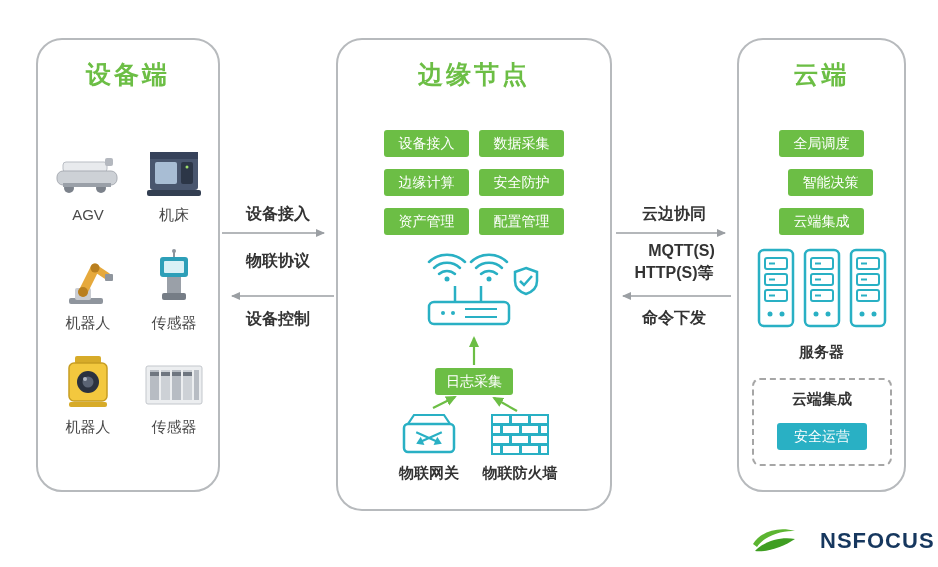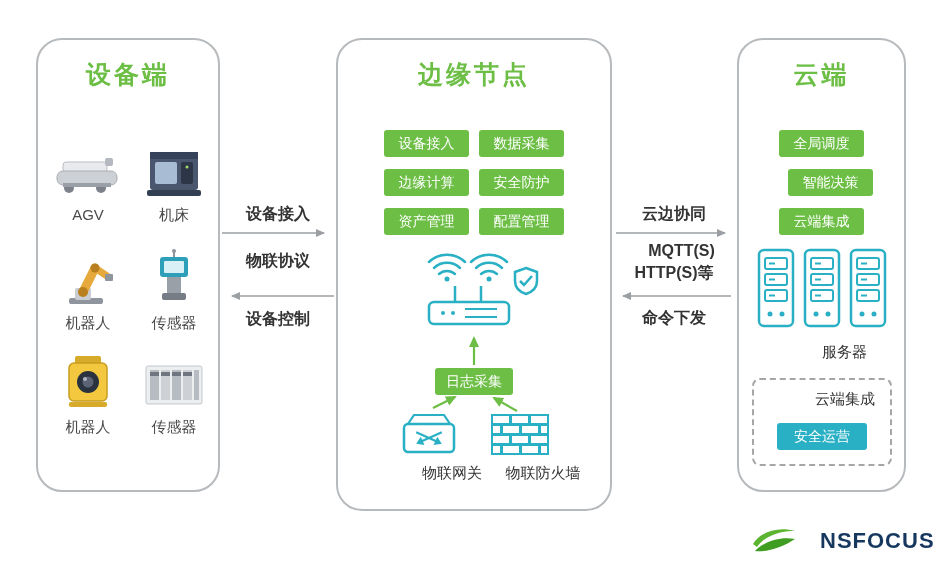--- a/index.html
+++ b/index.html
@@ -15,21 +15,21 @@
           color:#fff; font-size:14px; display:flex; align-items:center; justify-content:center; }
   .pill.teal { background:#29b0c4; }
 
   .conn-label { position:absolute; text-align:center; font-size:16px; font-weight:700; color:#333; }
 
   .dev-cell { position:absolute; width:84px; display:flex; flex-direction:column; align-items:center; }
   .dev-icon { height:60px; display:flex; align-items:flex-end; justify-content:center; }
   .dev-label { margin-top:8px; font-size:15px; color:#4a4a4a; }
 
   .icon-wrap { position:absolute; line-height:0; }
-  .sub-label { position:absolute; text-align:center; font-size:15px; font-weight:400; color:#333;margin-left:23px; }
+  .sub-label { position:absolute; text-align:center; font-size:15px; font-weight:700; color:#333; }
 
   .servers { position:absolute; display:flex; gap:8px; }
   .dashed-box { position:absolute; border:2px dashed #a6a6a6; border-radius:8px; background:#fff; }
 
   .logo { position:absolute; display:flex; align-items:center; gap:24px; }
   .logo-text { font-size:22px; font-weight:700; color:#16375e; letter-spacing:1px; }
 
   .overlay { position:absolute; left:0; top:0; pointer-events:none; }
 </style>
 </head>

